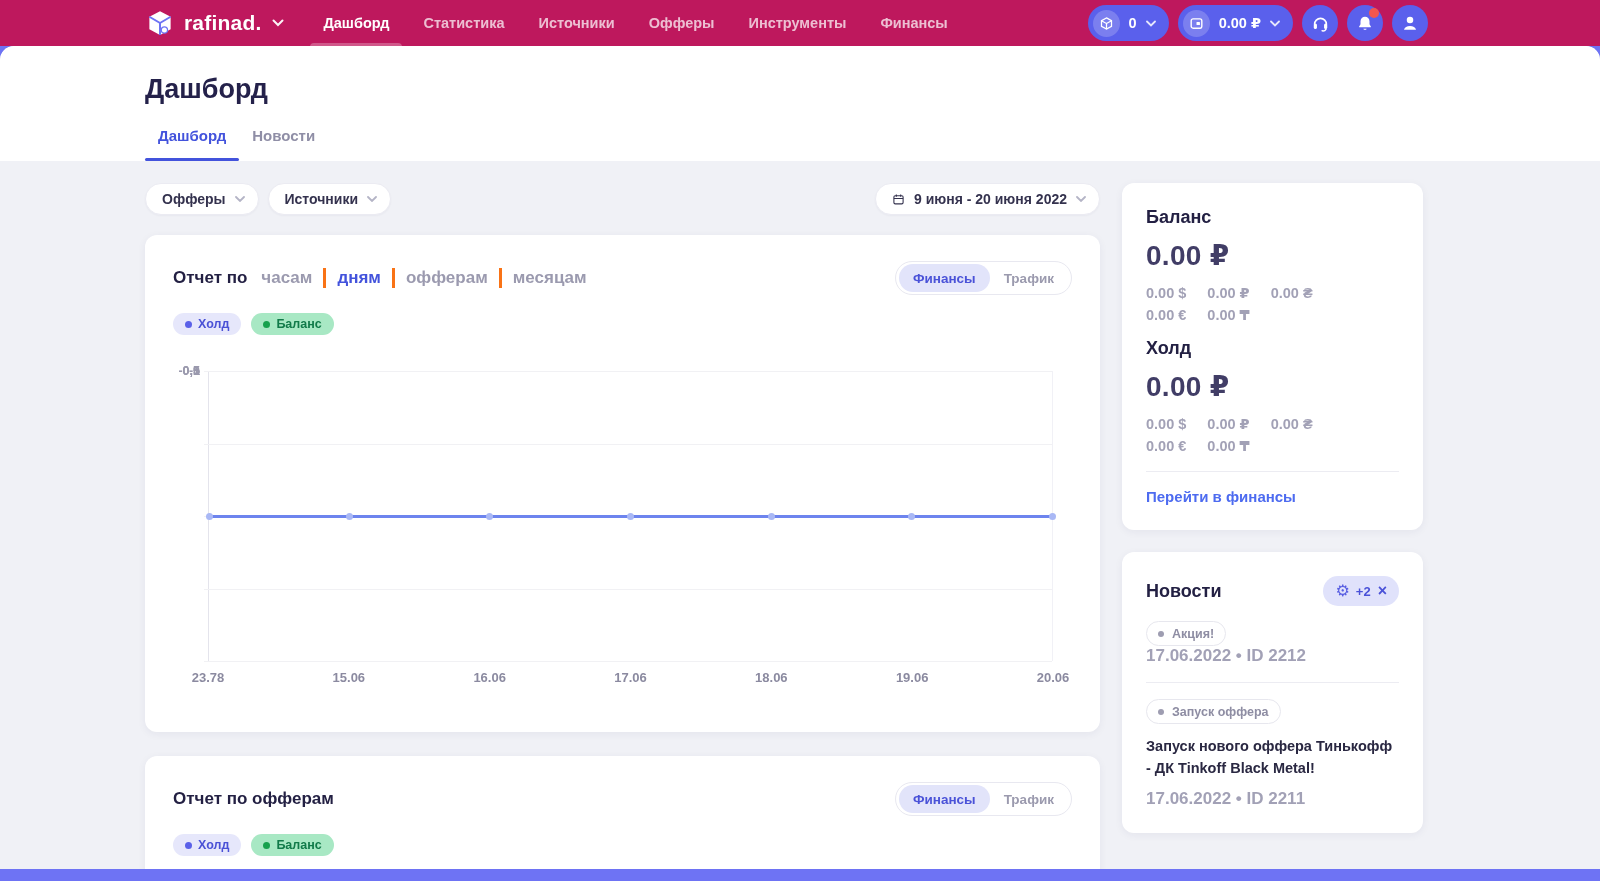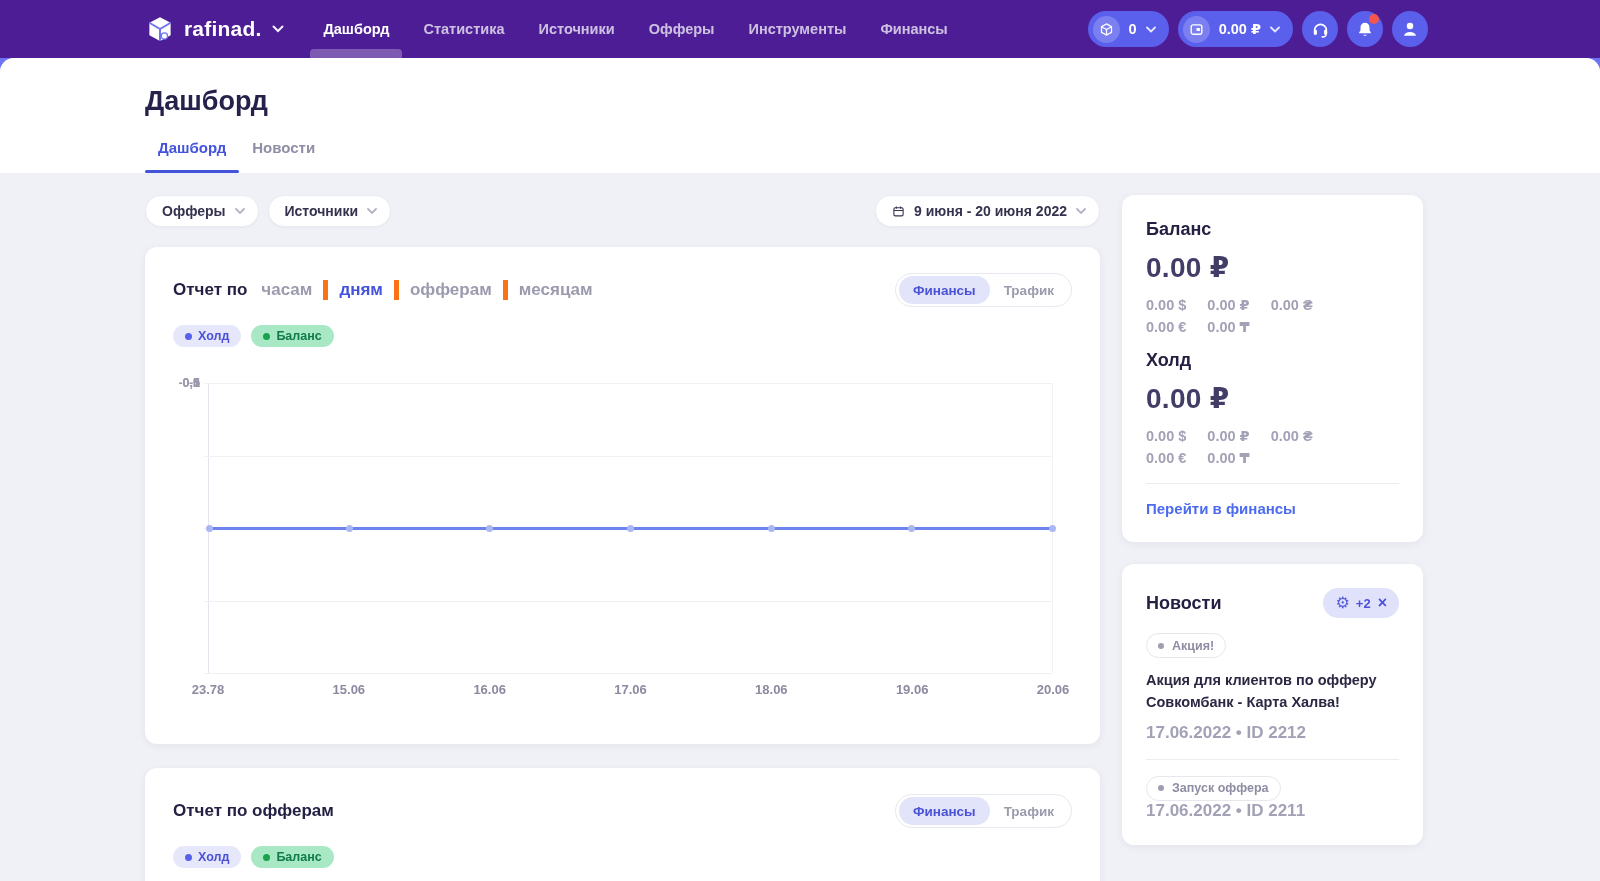--- a/index.html
+++ b/index.html
@@ -1,20 +1,20 @@
 <!DOCTYPE html>
 <html><head>
 <meta charset="utf-8">
 <style>
   * { margin:0; padding:0; box-sizing:border-box; }
   html,body { width:1600px; height:881px; overflow:hidden; }
   body { font-family:"Liberation Sans","DejaVu Sans",sans-serif; background:#6e73f4; }
 
   
-  .navbar { height:58px; background:#4c1d95; display:flex; align-items:center; padding:0 172px 0 145px; }
+  .navbar { height:46px; background:#be185d; display:flex; align-items:center; padding:0 172px 0 145px; }
   .brand { display:flex; align-items:center; gap:9px; cursor:pointer; }
   .brand-name { color:#fff; font-size:21px; font-weight:700; letter-spacing:.2px; }
   .brand .chev { color:rgba(255,255,255,.95); display:flex; margin-left:2px; }
   .nav-links { display:flex; margin-left:22px; }
   .nav-item { position:relative; height:58px; display:flex; align-items:center; padding:0 17px;
               color:rgba(255,255,255,.72); font-size:14.5px; font-weight:700; cursor:pointer; white-space:nowrap; }
   .nav-item.active { color:#fff; }
   .nav-item.active::after { content:""; position:absolute; left:4px; right:4px; bottom:0; height:9px;
               background:rgba(255,255,255,.28); border-radius:4px 4px 0 0; }
   .nav-right { margin-left:auto; display:flex; align-items:center; gap:9px; }
@@ -49,21 +49,21 @@
   .filter-pill .chev { color:#b4b4c6; display:flex; }
   .date-pill { margin-left:auto; }
   .date-pill .cal { display:flex; color:#34324e; }
 
   
   .card { background:#fff; border-radius:12px; box-shadow:0 2px 8px rgba(26,28,84,.06); }
   .report-card { padding:26px 28px 32px; margin-bottom:24px; }
   .report-head { display:flex; align-items:center; }
   .report-title { font-size:17px; font-weight:700; color:#232043; white-space:nowrap; }
   .intervals { display:flex; align-items:center; margin-left:8px; }
-  .interval { font-size:17px; font-weight:600; color:#9b9aaf; padding:0 11px; cursor:pointer; border-left:5px solid #f97316; }
+  .interval { font-size:17px; font-weight:600; color:#9b9aaf; padding:0 11px; cursor:pointer; border-left:3px solid #f97316; }
   .interval:first-child { border-left:none; padding-left:6px; }
   .interval.active { color:#4353dc; font-weight:700; }
   .toggle { margin-left:auto; height:34px; border:1px solid #e8e8f0; border-radius:18px; background:#fff;
             display:flex; align-items:center; padding:3px; }
   .toggle-opt { height:28px; border-radius:14px; display:flex; align-items:center; padding:0 14px;
             font-size:13.5px; font-weight:700; color:#9b9aae; cursor:pointer; }
   .toggle-opt.active { background:#e2e4fa; color:#4a52d8; }
   .legend { display:flex; gap:10px; margin:18px 0 30px; }
   .chip { height:22px; border-radius:12px; padding:0 12px; display:flex; align-items:center; gap:6px;
           font-size:12.5px; font-weight:700; cursor:pointer; }
@@ -368,29 +368,29 @@
             <span class="cnt">+2</span>
             <span class="cls">×</span>
           </span>
         </div>
 
         <div>
           <span class="tag">
             <span class="dot"></span>
             <span>Акция!</span>
           </span>
-          <div class="news-item-title">Акция для клиентов по офферу Совкомбанк - Карта Халва!</div>
           <div class="news-meta">17.06.2022 • ID 2212</div>
         </div>
         <div class="news-divider"></div>
 
         <div>
           <span class="tag">
             <span class="dot"></span>
             <span>Запуск оффера</span>
           </span>
+          <div class="news-item-title">Запуск нового оффера Тинькофф - ДК Tinkoff Black Metal!</div>
           <div class="news-meta">17.06.2022 • ID 2211</div>
         </div>
 
       </div>
     </div>
   </div>
 </div>
 
 </body></html>

